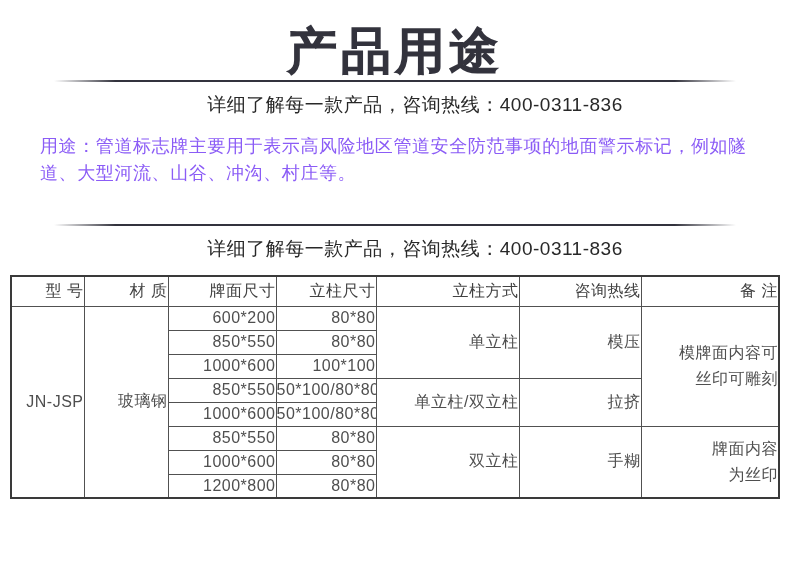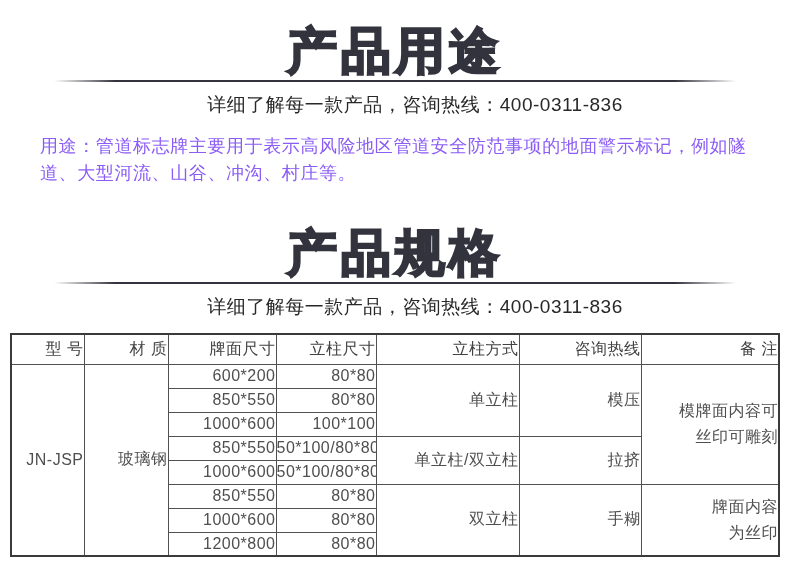--- a/index.html
+++ b/index.html
@@ -5,21 +5,21 @@
   html, body { margin: 0; padding: 0; background: #ffffff; }
   body {
     width: 790px; height: 579px; overflow: hidden;
     font-family: "Liberation Sans", "DejaVu Sans", sans-serif;
     color: #3c3c3c;
   }
   .page { width: 790px; height: 579px; position: relative; padding-top: 22px; box-sizing: border-box; }
 
   .big-title {
     margin: 0; text-align: center;
-    font-size: 50px; line-height: 58px; font-weight: 700;
+    font-size: 50px; line-height: 58px; font-weight: 400;
     letter-spacing: 4px; color: #33333d;
     -webkit-text-stroke: 2.2px #33333d;
   }
   .rule {
     width: 682px; height: 2px; margin: 0 auto;
     background: linear-gradient(to right, rgba(51,51,61,0) 0%, #33333d 9%, #33333d 91%, rgba(51,51,61,0) 100%);
   }
   .subtitle {
     margin-top: 12px; text-align: center;
     font-size: 19px; line-height: 22px; color: #282828; letter-spacing: 0.5px; padding-left: 40px;
@@ -55,21 +55,20 @@
 <div class="page">
 
   <section>
     <h1 class="big-title">产品用途</h1>
     <div class="rule"></div>
     <div class="subtitle">详细了解每一款产品，咨询热线：400-0311-836</div>
     <p class="usage">用途：管道标志牌主要用于表示高风险地区管道安全防范事项的地面警示标记，例如隧道、大型河流、山谷、冲沟、村庄等。</p>
   </section>
 
   <section class="section-specs">
-    <h1 class="big-title">产品规格</h1>
     <div class="rule"></div>
     <div class="subtitle">详细了解每一款产品，咨询热线：400-0311-836</div>
 
     <table class="spec">
       <colgroup>
         <col style="width:73px">
           <col style="width:84px">
           <col style="width:108px">
         <col style="width:100px">
           <col style="width:143px">

